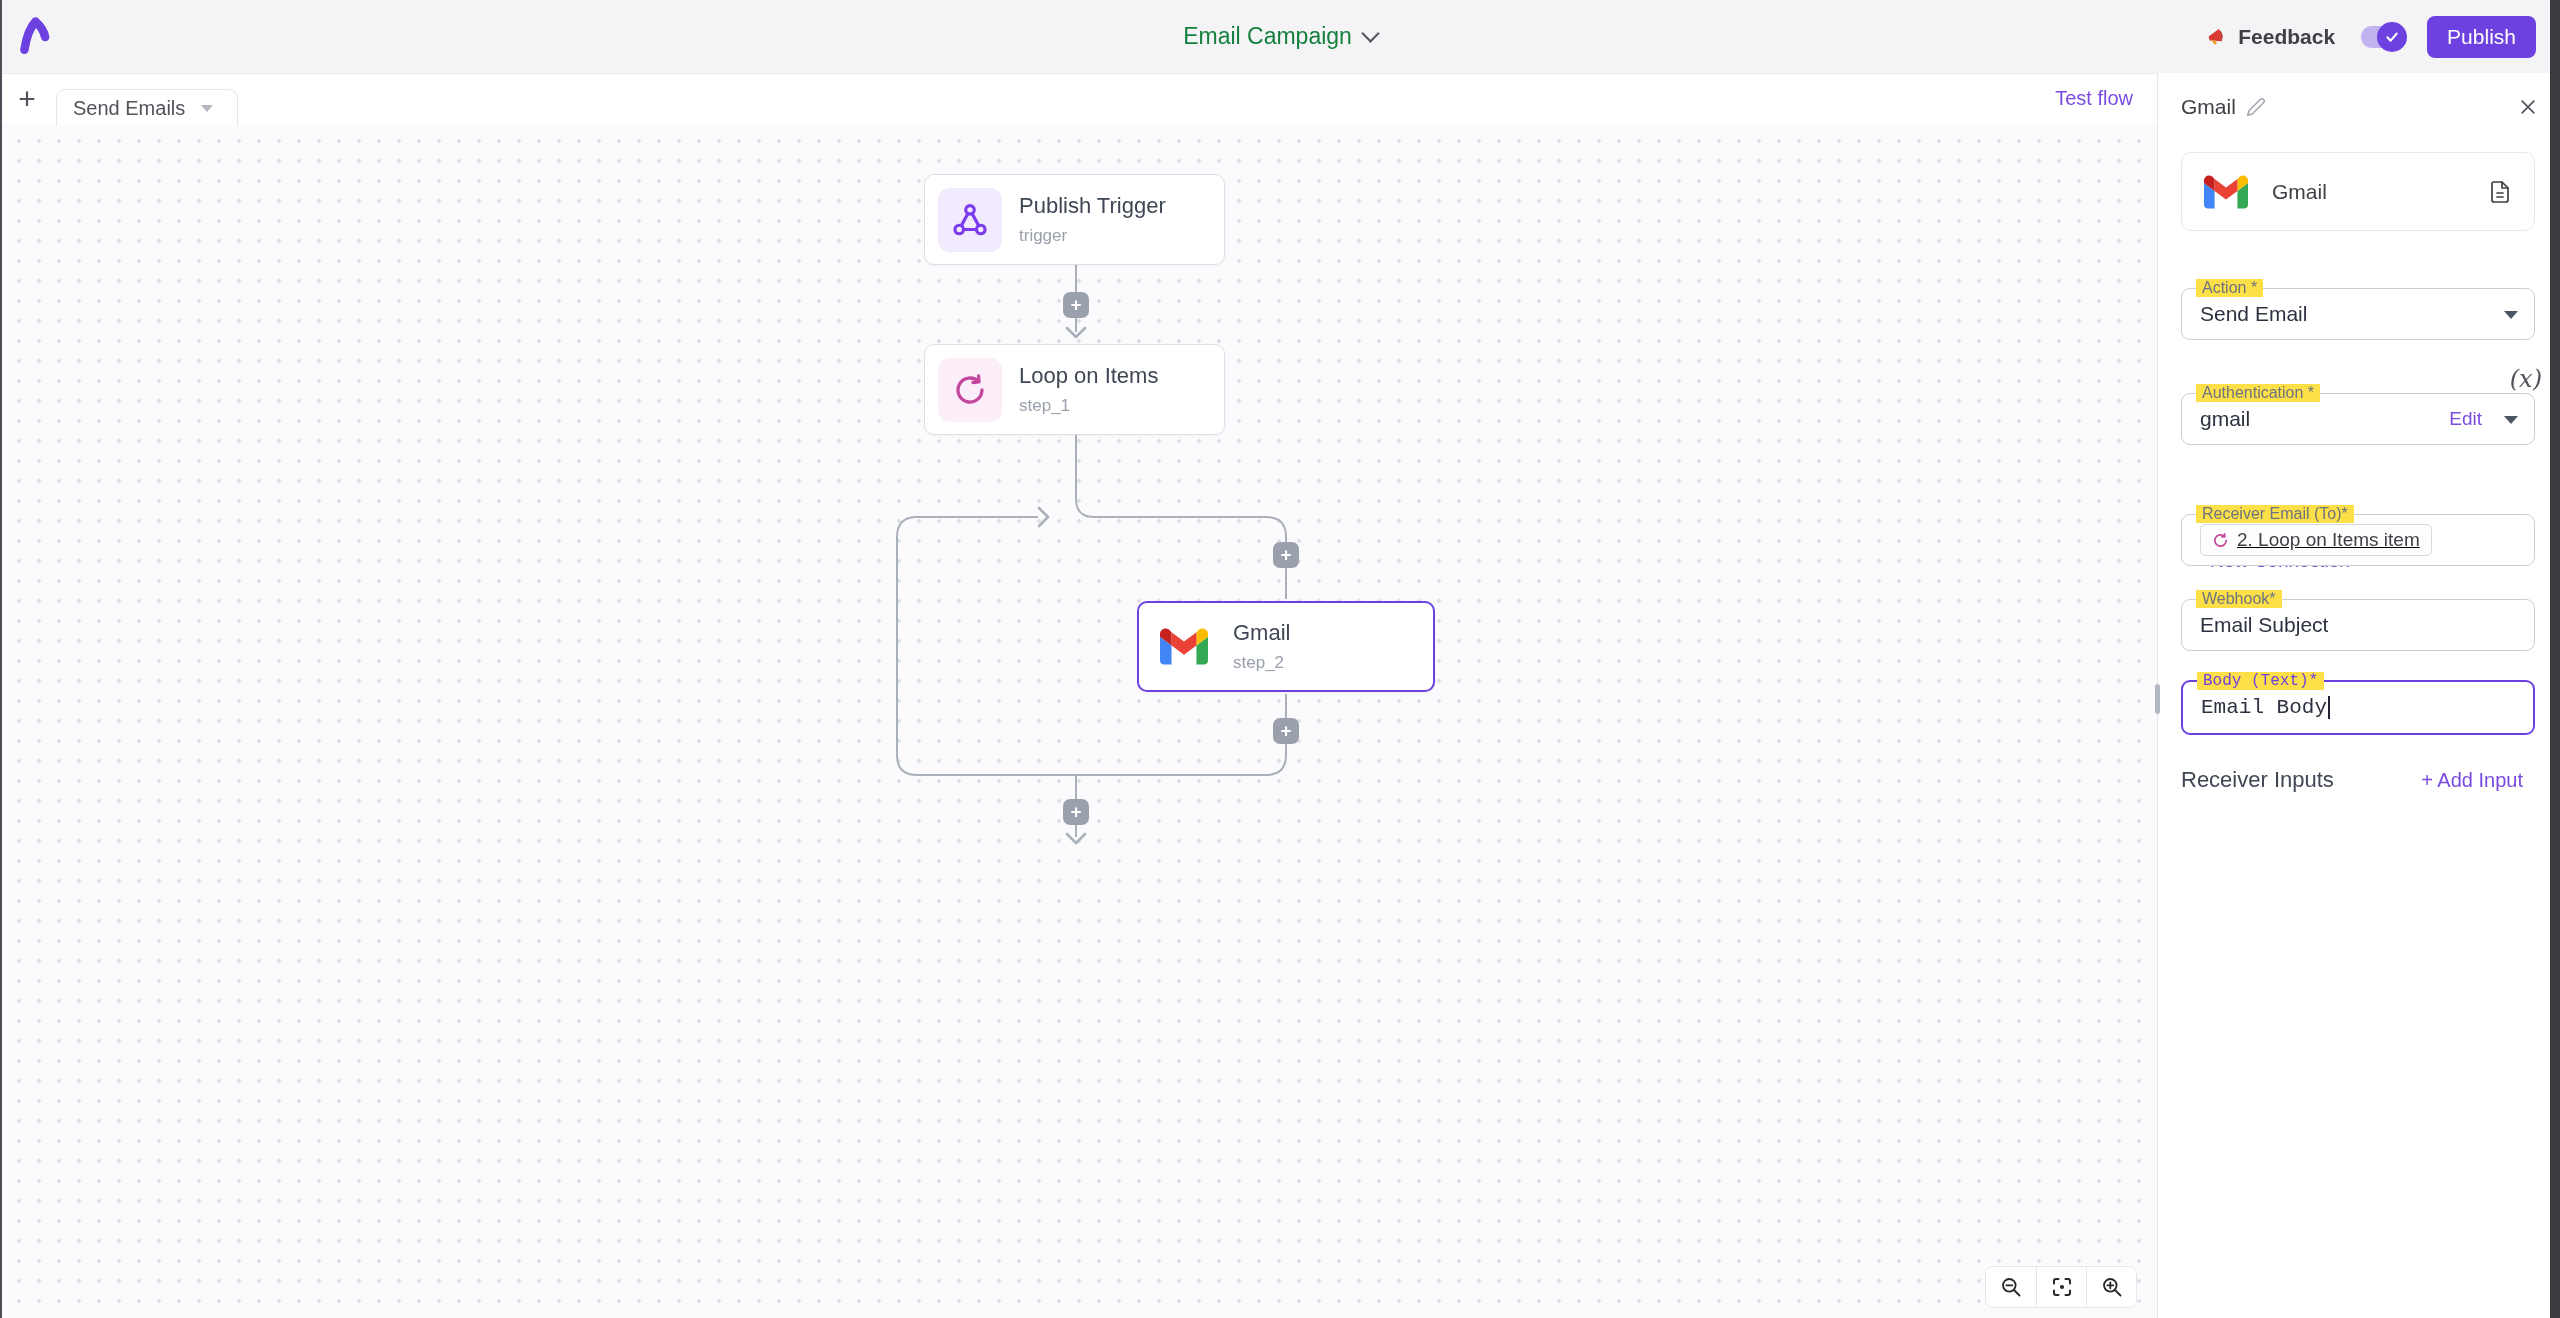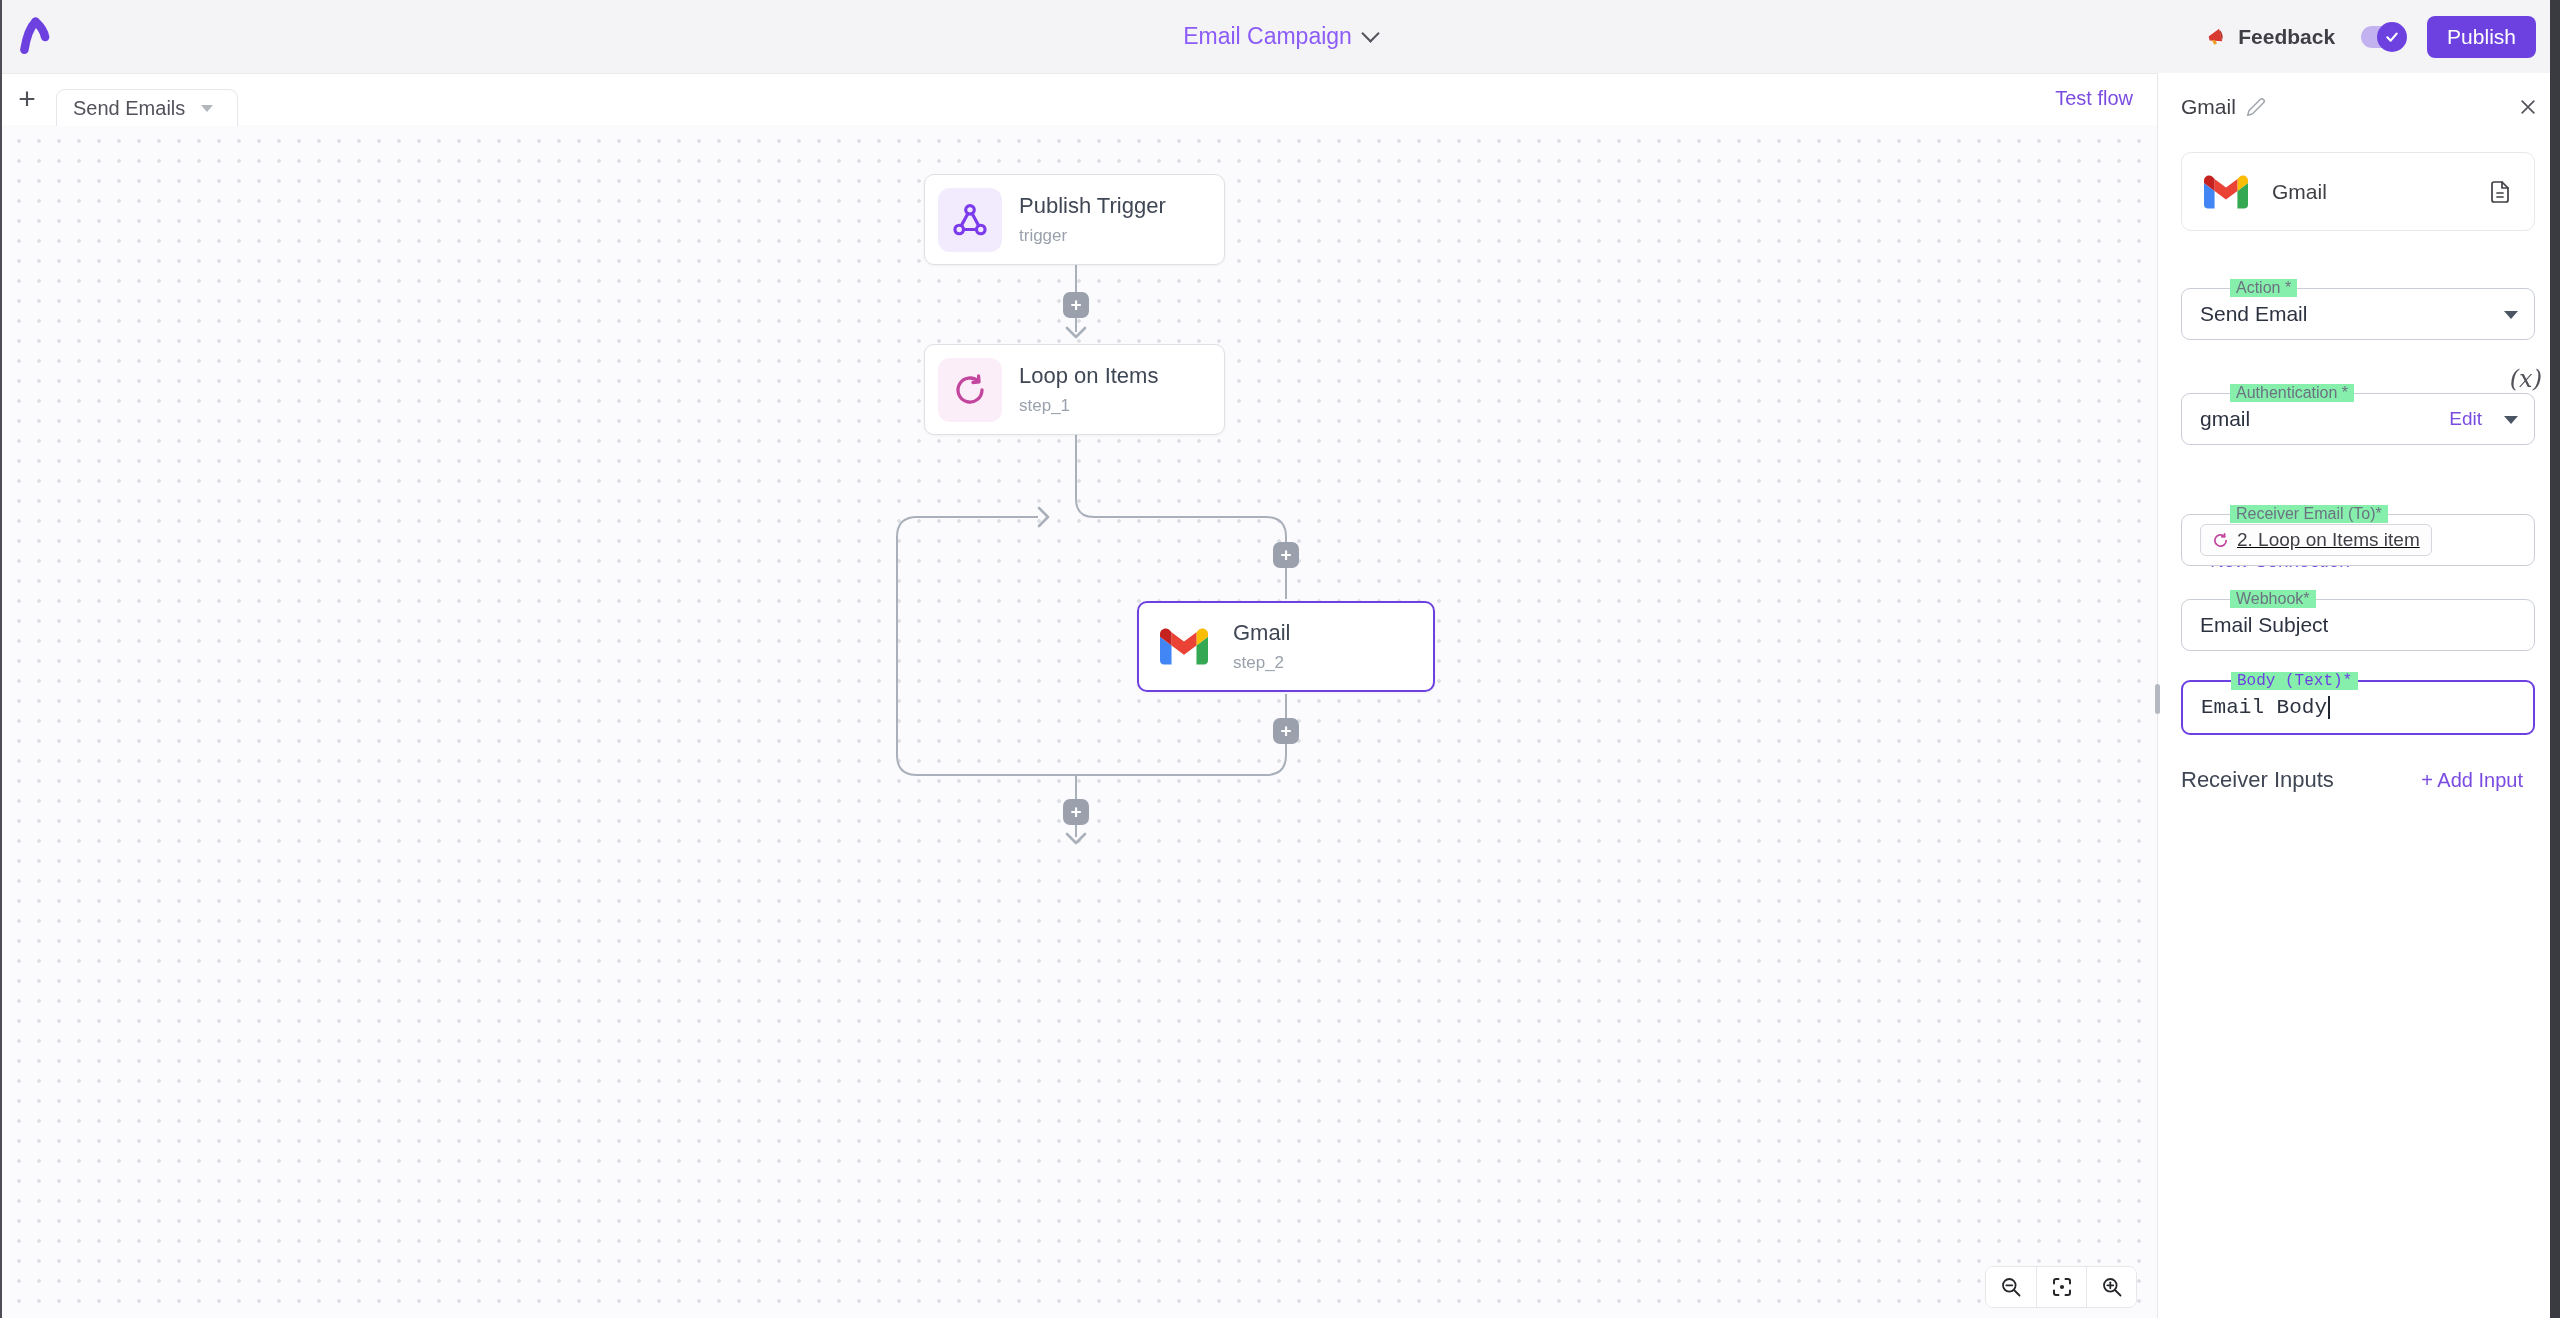--- a/index.html
+++ b/index.html
@@ -5,21 +5,21 @@
   html,body{margin:0;padding:0;background:#fff;font-family:"Liberation Sans","DejaVu Sans",sans-serif;}
   #app{position:relative;width:2560px;height:1318px;overflow:hidden;background:#fff;}
 
   
   .edge-left{position:absolute;left:0;top:0;width:2px;height:1318px;background:#4d4d55;z-index:60;}
   .scroll-strip{position:absolute;left:2550px;top:0;width:10px;height:1318px;background:#3a3a41;z-index:60;}
 
   
   .header{position:absolute;left:0;top:0;width:2560px;height:73px;background:#f4f4f6;border-bottom:1px solid #e9e9ee;z-index:20;}
   .logo{position:absolute;left:18px;top:16px;width:34px;height:40px;}
-  .title-wrap{position:absolute;left:0;top:0;width:2560px;height:73px;display:flex;align-items:center;justify-content:center;gap:12px;color:#8b5cf6;font-size:23px;}
+  .title-wrap{position:absolute;left:0;top:0;width:2560px;height:73px;display:flex;align-items:center;justify-content:center;gap:12px;color:#15803d;font-size:23px;}
   .title-caret{width:11px;height:11px;border-right:2px solid #52525b;border-bottom:2px solid #52525b;transform:rotate(45deg);margin-top:-6px;}
   .header-right{position:absolute;right:24px;top:0;height:73px;display:flex;align-items:center;gap:26px;}
   .feedback{display:flex;align-items:center;gap:9px;color:#3f3f46;font-size:21px;font-weight:600;cursor:pointer;}
   .toggle{position:relative;width:40px;height:22px;border-radius:11px;background:#c3b2f0;}
   .toggle-knob{position:absolute;right:-6px;top:-4px;width:30px;height:30px;border-radius:50%;background:#6d41e0;display:flex;align-items:center;justify-content:center;}
   .publish-btn{background:#6d41e0;color:#fff;font-size:21px;border:none;border-radius:8px;padding:9px 20px;cursor:pointer;font-family:inherit;}
 
   
   .tabbar{position:absolute;left:0;top:73px;width:2157px;height:52px;background:#fff;z-index:10;}
   .newtab{position:absolute;left:10px;top:9px;width:34px;height:34px;display:flex;align-items:center;justify-content:center;color:#52525b;font-size:30px;font-weight:300;cursor:pointer;}
@@ -53,21 +53,21 @@
   .resize-handle{position:absolute;left:-3px;top:611px;width:5px;height:30px;border-radius:3px;background:#b4b9c1;cursor:col-resize;}
   .panel-titlerow{position:absolute;left:23px;top:22px;right:14px;display:flex;align-items:center;}
   .panel-title{color:#3f3f46;font-size:21px;}
   .pencil{margin-left:10px;cursor:pointer;display:flex;}
   .close-btn{margin-left:auto;cursor:pointer;display:flex;}
   .piece-card{position:absolute;left:23px;top:79px;width:354px;height:79px;border:1px solid #e8e8ec;border-radius:10px;display:flex;align-items:center;box-sizing:border-box;padding:0 22px;}
   .piece-name{color:#3f3f46;font-size:21px;margin-left:24px;}
   .doc-icon{margin-left:auto;cursor:pointer;display:flex;}
 
   .field{position:absolute;left:23px;width:354px;height:52px;border:1px solid #c9ced6;border-radius:9px;box-sizing:border-box;display:flex;align-items:center;padding:0 18px;background:#fff;cursor:text;}
-  .field-label{position:absolute;top:-10px;left:14px;background:#86efac;padding:0 6px;font-size:16px;color:#6b7280;white-space:nowrap;margin-left:34px;}
+  .field-label{position:absolute;top:-10px;left:14px;background:#fde047;padding:0 6px;font-size:16px;color:#6b7280;white-space:nowrap;}
   .field-value{color:#2c3240;font-size:21px;white-space:nowrap;overflow:hidden;}
   .field.focused{border:2px solid #6d41e0;font-family:Liberation Mono, monospace;}
   .field.focused .field-label{color:#6d41e0;}
   .dd-caret{position:absolute;right:16px;top:50%;margin-top:-3px;width:0;height:0;border-left:7px solid transparent;border-right:7px solid transparent;border-top:8px solid #4b5563;cursor:pointer;}
   .edit-link{position:absolute;right:52px;color:#7a4be0;font-size:19px;cursor:pointer;}
   .var-btn{position:absolute;right:10px;top:292px;font-family:"DejaVu Serif",serif;font-style:italic;font-size:24px;color:#52525b;cursor:pointer;}
   .link{color:#7a4be0;font-size:19px;cursor:pointer;}
   .new-conn{position:absolute;left:36px;top:477px;}
   .chip{display:flex;align-items:center;gap:8px;border:1px solid #d4d7dd;background:#fdfdfe;border-radius:6px;padding:4px 11px;cursor:pointer;text-decoration:underline;}
   .chip-text{color:#3f3f46;font-size:19px;white-space:nowrap;}

